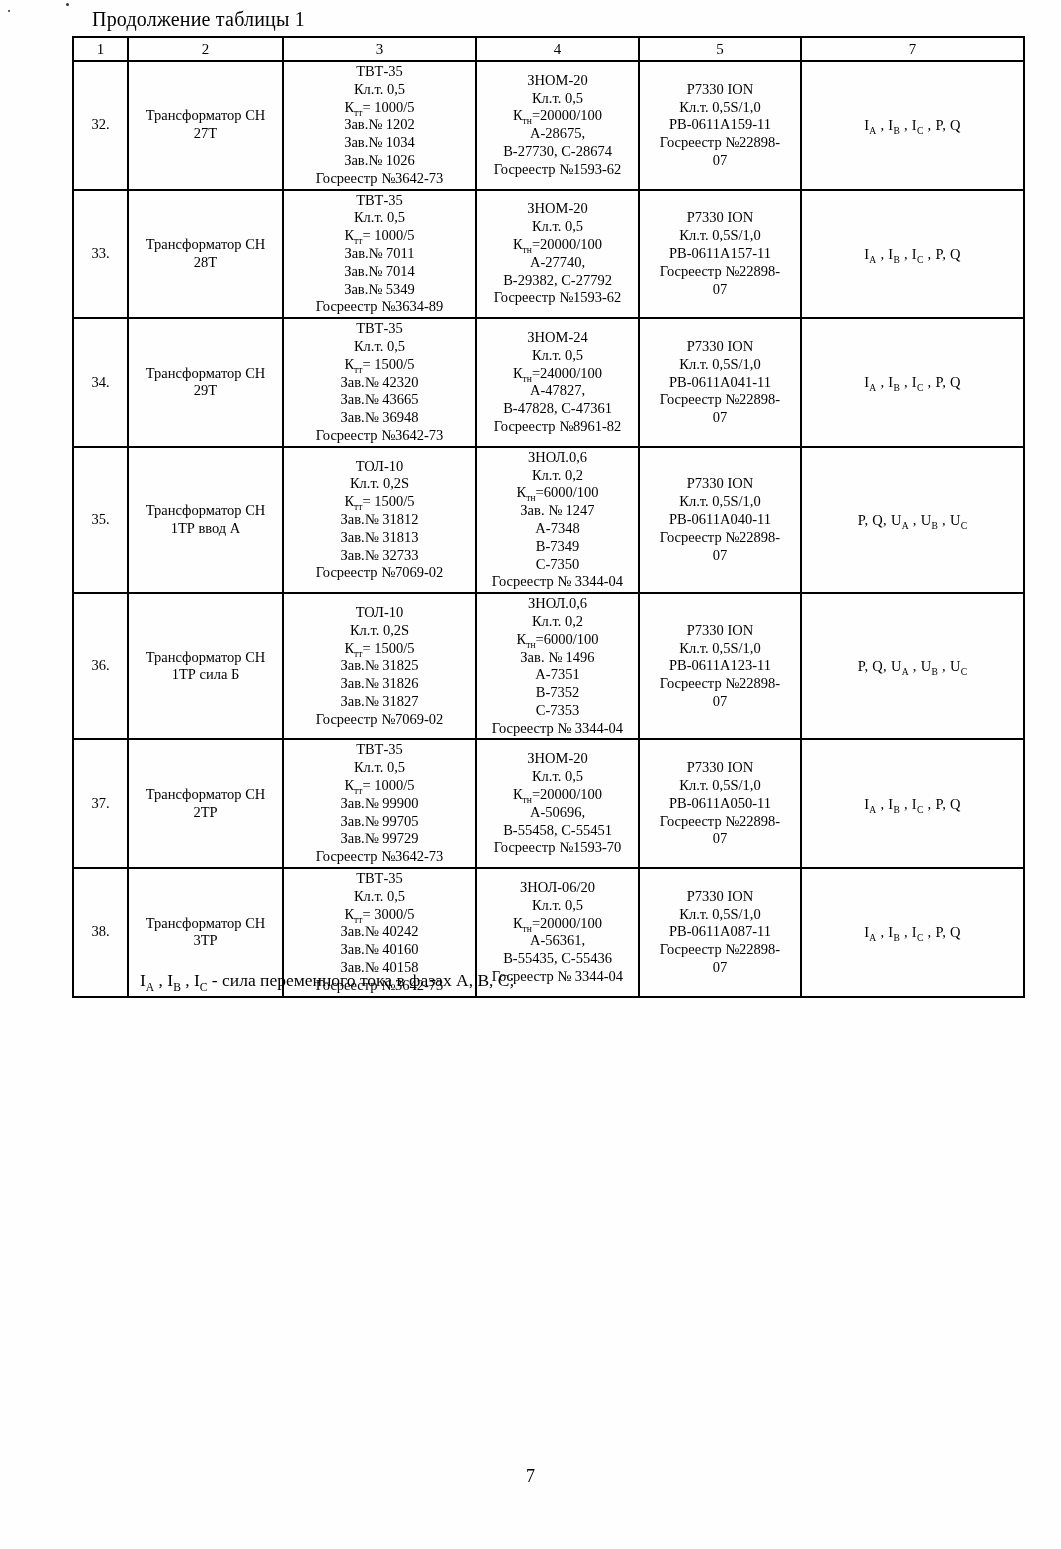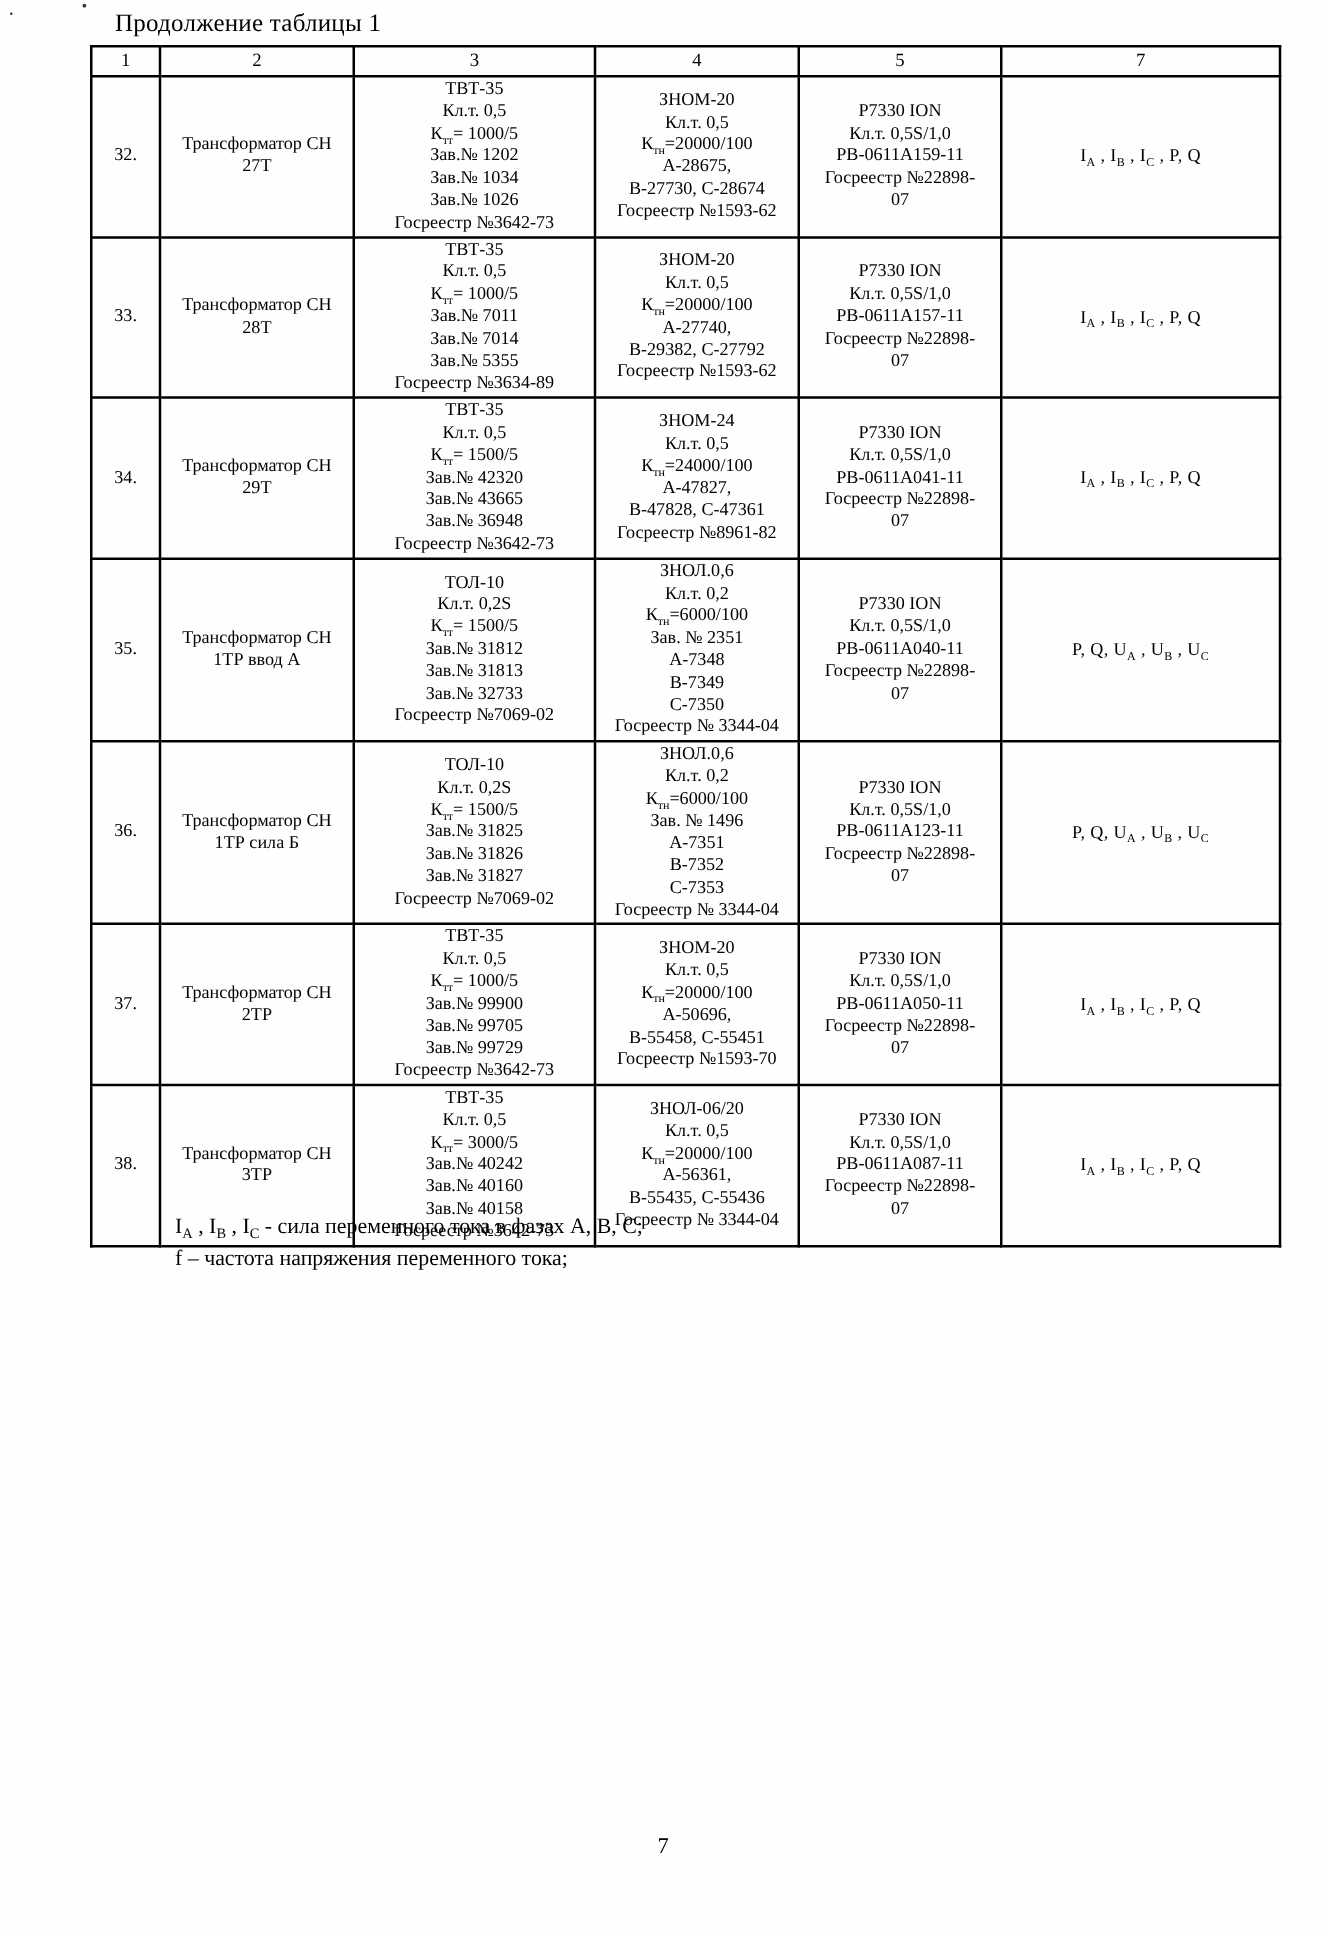--- a/index.html
+++ b/index.html
@@ -114,21 +114,21 @@
         <td>
           <div class="cl">Трансформатор СН</div>
           <div class="cl">28Т</div>
         </td>
         <td>
           <div class="cl">ТВТ-35</div>
           <div class="cl">Кл.т. 0,5</div>
           <div class="cl">К<sub>тт</sub>= 1000/5</div>
           <div class="cl">Зав.№ 7011</div>
           <div class="cl">Зав.№ 7014</div>
-          <div class="cl">Зав.№ 5355</div>
+          <div class="cl">Зав.№ 5349</div>
           <div class="cl">Госреестр №3634-89</div>
         </td>
         <td>
           <div class="cl">ЗНОМ-20</div>
           <div class="cl">Кл.т. 0,5</div>
           <div class="cl">К<sub>тн</sub>=20000/100</div>
           <div class="cl">А-27740,</div>
           <div class="cl">В-29382, С-27792</div>
           <div class="cl">Госреестр №1593-62</div>
         </td>
@@ -193,21 +193,21 @@
           <div class="cl">К<sub>тт</sub>= 1500/5</div>
           <div class="cl">Зав.№ 31812</div>
           <div class="cl">Зав.№ 31813</div>
           <div class="cl">Зав.№ 32733</div>
           <div class="cl">Госреестр №7069-02</div>
         </td>
         <td>
           <div class="cl">ЗНОЛ.0,6</div>
           <div class="cl">Кл.т. 0,2</div>
           <div class="cl">К<sub>тн</sub>=6000/100</div>
-          <div class="cl">Зав. № 2351</div>
+          <div class="cl">Зав. № 1247</div>
           <div class="cl">А-7348</div>
           <div class="cl">В-7349</div>
           <div class="cl">С-7350</div>
           <div class="cl">Госреестр № 3344-04</div>
         </td>
         <td>
           <div class="cl">Р7330 ION</div>
           <div class="cl">Кл.т. 0,5S/1,0</div>
           <div class="cl">РВ-0611А040-11</div>
           <div class="cl">Госреестр №22898-</div>
@@ -326,17 +326,16 @@
         <td class="sig">
           <div class="cl">I<sub>А</sub> , I<sub>В</sub> , I<sub>С</sub> , P, Q</div>
         </td>
       </tr>
     </tbody>
 </table>
 
 <div class="notes">
   <div>
       <div>I<sub>А</sub> , I<sub>В</sub> , I<sub>С</sub>  - сила переменного тока в фазах А, В, С;</div>
-      <div>f – частота напряжения переменного тока;</div>
     </div>
 </div>
 
 <div class="page-number">7</div>
 
 </body></html>

